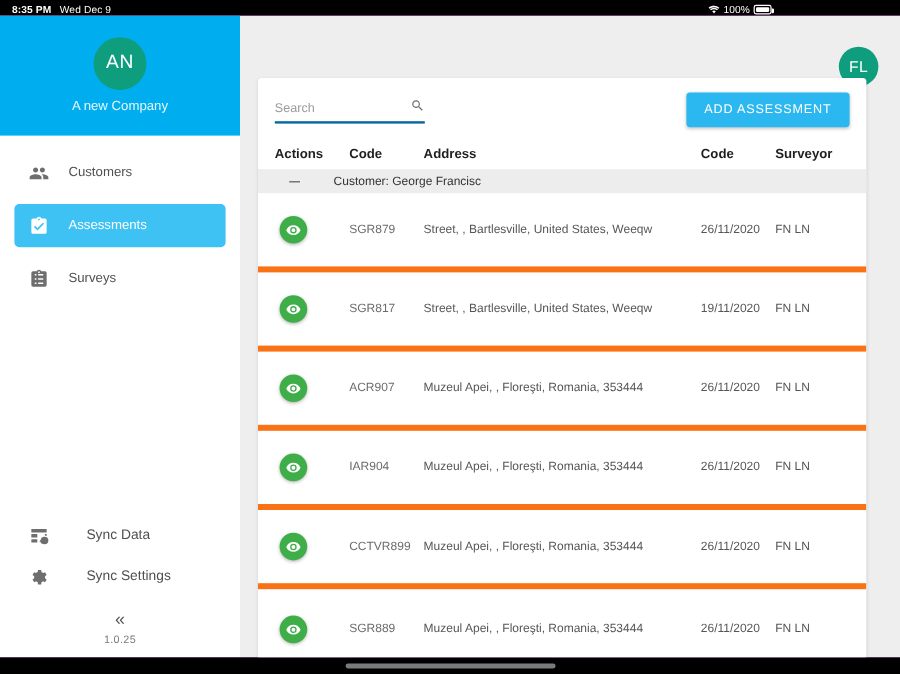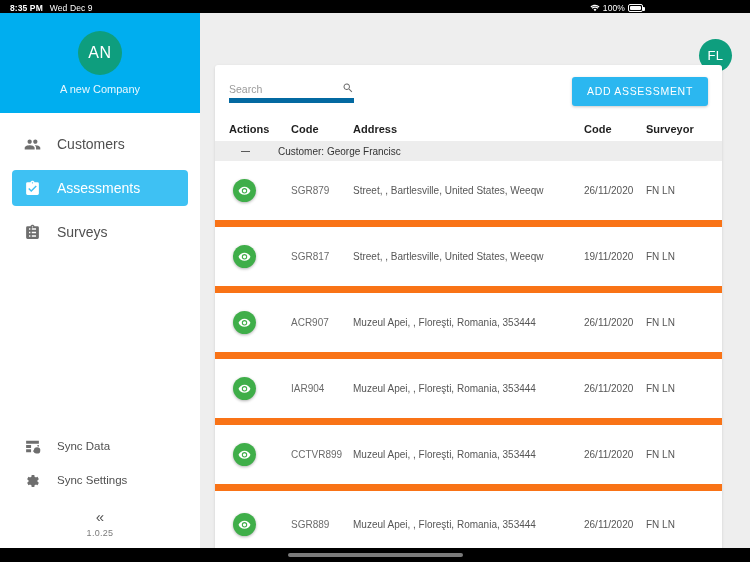--- a/index.html
+++ b/index.html
@@ -62,32 +62,32 @@
     background:#0E9E7E;
     color:#fff; font-size:16px; letter-spacing:.6px;
     display:flex; align-items:center; justify-content:center;
   }
   #company-name { color:#e6f7ff; font-size:11px; }
 
   #nav { padding-top:13px; }
   .nav-item {
     display:flex; align-items:center; gap:16px;
     height:36px; margin:0 12px 8px 12px; padding-left:12px;
-    border-radius:4px; color:#505050; font-size:14px;
+    border-radius:4px; color:#505050; font-size:11px;
     cursor:pointer;
   }
   .nav-item .ico { width:17px; height:17px; display:flex; align-items:center; justify-content:center; flex:0 0 17px; }
   .nav-item .ico svg { display:block; }
   .nav-item.active { background:#3EC1F3; color:#ffffff; }
   .nav-item.active .ico svg { fill:#ffffff; }
   .nav-item .ico svg { fill:#6e6e6e; }
 
   #sb-bottom { margin-top:auto; padding-bottom:10px; }
   .sb-action {
-    display:flex; align-items:center; gap:16px;
+    display:flex; align-items:center; gap:31px;
     height:34px; padding-left:24px; color:#505050; font-size:11.5px; cursor:pointer;
   }
   .sb-action .ico { width:17px; height:17px; display:flex; align-items:center; justify-content:center; flex:0 0 17px; }
   .sb-action .ico svg { fill:#6e6e6e; display:block; }
   #collapse-btn {
     text-align:center; color:#555; font-size:15px; padding:12px 0 4px; cursor:pointer; line-height:1;
   }
   #version { text-align:center; color:#7b7b7b; font-size:9px; letter-spacing:.3px; }
 
   
@@ -101,21 +101,21 @@
   #card {
     position:absolute; left:15px; top:52px; right:28px; bottom:-6px;
     background:#fff; border-radius:3px;
     box-shadow:0 1px 3px rgba(0,0,0,.13);
     overflow:hidden;
   }
   #toolbar {
     height:52px; display:flex; align-items:center; padding:0 14px 0 14px;
   }
   #search-wrap {
-    position:relative; width:125px; border-bottom:5px solid #0369a1;
+    position:relative; width:125px; border-bottom:2px solid #0369a1;
     display:flex; align-items:center; height:24px;
   }
   #search-input {
     border:none; outline:none; width:100%; font-size:10.5px;
     color:#333; font-family:"Liberation Sans", sans-serif; background:transparent;
     padding:0 16px 0 0;
   }
   #search-input::placeholder { color:#9b9b9b; }
   #search-icon { position:absolute; right:0; top:3px; width:12px; height:12px; }
   #search-icon svg { display:block; fill:#6f6f6f; }
@@ -143,21 +143,21 @@
     display:flex; align-items:center; gap:28px;
     height:20px; background:#ededed; padding:0 14px 0 26px;
     font-size:10px; color:#333; cursor:pointer;
   }
   .group-header .minus {
     display:inline-block; width:9px; height:1px; background:#5a5a5a; flex:0 0 9px;
   }
   .row {
     display:flex; align-items:center; height:66px;
     padding:0 14px; font-size:10px; color:#565656;
-    border-bottom:7px solid #f97316;
+    border-bottom:5px solid #f97316;
   }
   .row:last-child { border-bottom:none; }
   .eye-btn {
     width:23px; height:23px; border-radius:50%; background:#3FAE49;
     display:flex; align-items:center; justify-content:center;
     box-shadow:0 1px 3px rgba(0,0,0,.3); cursor:pointer; margin-left:4px;
   }
   .eye-btn svg { display:block; fill:#ffffff; }
   .cell-code { color:#6b6b6b; }
   .cell-address { color:#565656; }

